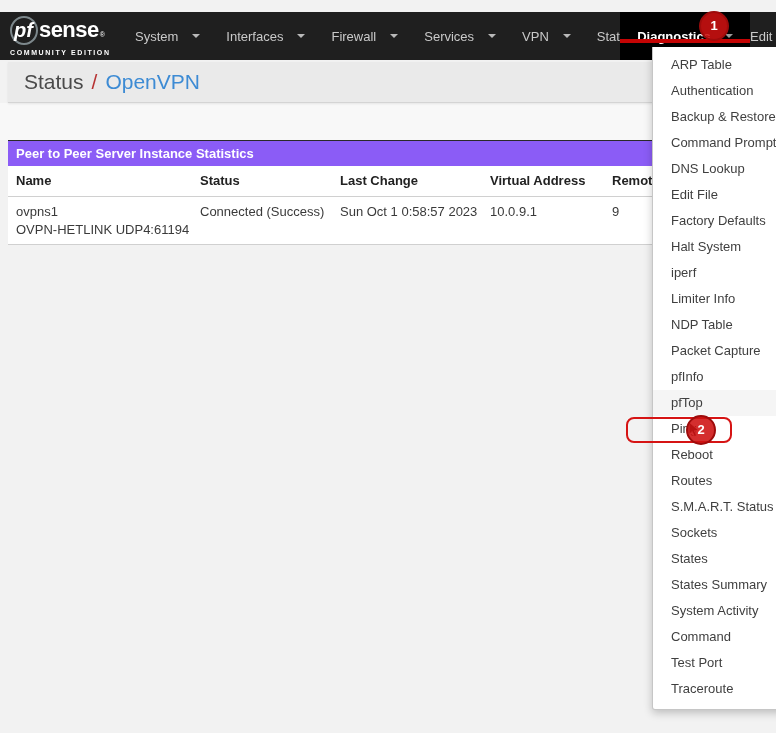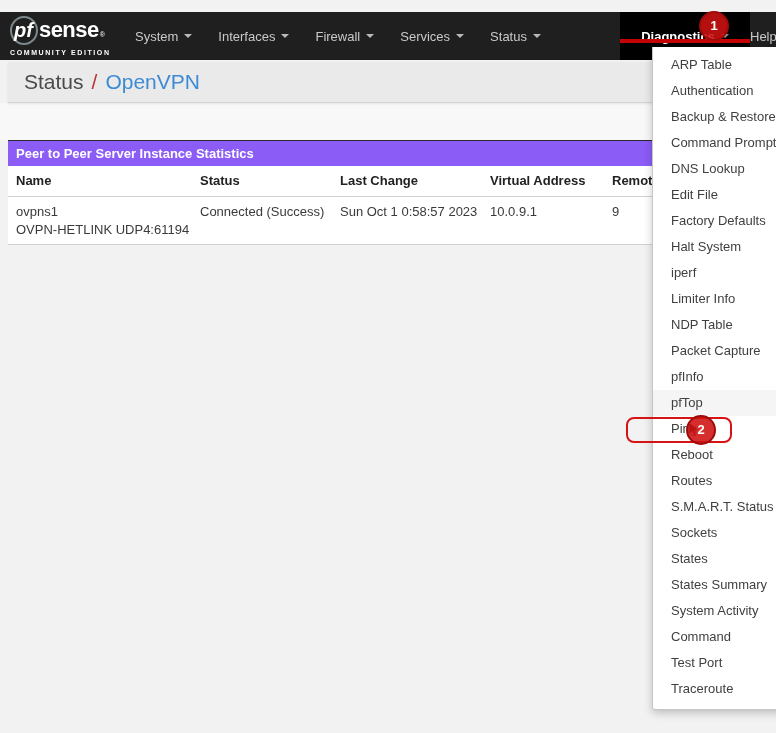--- a/index.html
+++ b/index.html
@@ -28,21 +28,21 @@
     font-style:italic; font-weight:bold; font-size:20px;
     border:2px solid #7d888c; border-radius:50%;
     padding:0 3px 1px 2px; margin-right:1px;
   }
   .logo .sense { font-weight:bold; font-size:22px; letter-spacing:-0.5px; }
   .logo .reg { font-size:7px; margin-left:1px; }
   .logo .edition { font-size:7px; font-weight:bold; letter-spacing:1.6px; margin-top:2px; white-space:nowrap; }
 
   .nav-items { display:flex; height:100%; align-items:stretch; margin-left:10px; }
   .nav-item {
-    display:flex; align-items:center; gap:6px;
+    display:flex; align-items:center; gap:14px;
     padding:0 13px; font-size:13px; color:#c9c9c9; cursor:pointer; white-space:nowrap;
   }
   .caret {
     width:0; height:0; display:inline-block;
     border-left:4px solid transparent; border-right:4px solid transparent;
     border-top:4px solid #b9b9b9;
   }
   .nav-item.diag {
     position:absolute; left:620px; top:0; width:130px; height:48px;
     background:#000; color:#fff; font-weight:bold; justify-content:center; padding:0;
@@ -138,30 +138,34 @@
     </div>
     <div class="nav-item">
       <span>Firewall</span>
       <span class="caret"></span>
     </div>
     <div class="nav-item">
       <span>Services</span>
       <span class="caret"></span>
     </div>
     <div class="nav-item">
+      <span>VPN</span>
+      <span class="caret"></span>
+    </div>
+    <div class="nav-item">
       <span>Status</span>
       <span class="caret"></span>
     </div>
   </nav>
   <div class="nav-item diag">
     <span>Diagnostics</span>
     <span class="caret"></span>
   </div>
   <div class="nav-item help">
-    <span>Help</span>
+    <span>Edit</span>
 
   </div>
 </header>
 
 <div class="band-top"></div>
 
 <div class="breadcrumb-bar">
   <span class="bc-section">Status</span>
   <span class="bc-sep">/</span>
   <a class="bc-page">OpenVPN</a>

